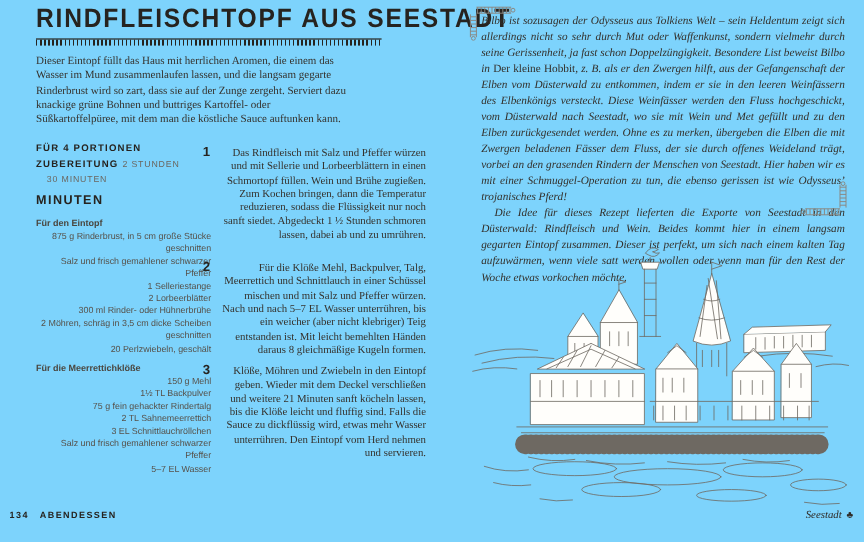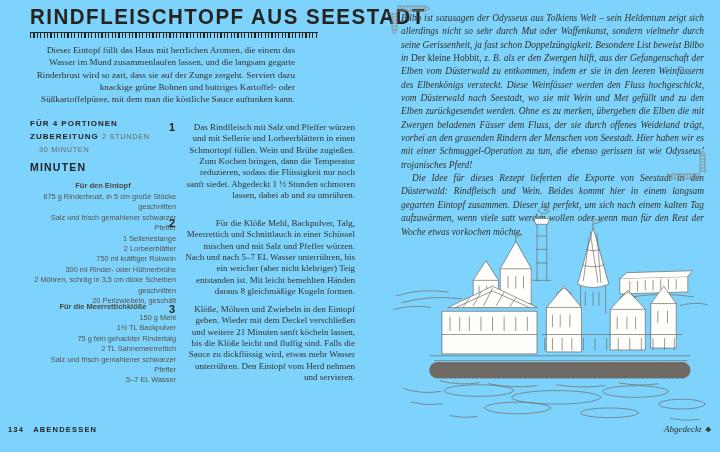--- a/index.html
+++ b/index.html
@@ -8,29 +8,29 @@
   [data-name]{box-sizing:border-box;}
   .abs{position:absolute;}
 
   
   .deco{font-family:"Liberation Sans",sans-serif;font-weight:700;color:#26231f;letter-spacing:1px;}
 
   .title{left:30px;top:3px;font-size:20.5px;letter-spacing:1.5px;transform:scaleY(1.08);transform-origin:left top;white-space:nowrap;}
   .dashband{left:30px;top:32px;width:288px;height:6px;
             background:repeating-linear-gradient(90deg,#26231f 0 1.2px,transparent 1.2px 3.4px);
             border-top:1px solid #26231f;}
-  .intro{left:30px;top:44px;width:265px;font-size:9.2px;line-height:12.3px;color:#35322d;text-align:right;}
+  .intro{left:30px;top:44px;width:265px;font-size:9.2px;line-height:12.3px;color:#35322d;}
 
   .meta{left:30px;top:117px;width:150px;font-size:8px;line-height:13px;}
   .meta .lite{font-family:"Liberation Sans",sans-serif;font-weight:400;color:#6b665f;font-size:7.3px;letter-spacing:.7px;}
   .meta .indent{padding-left:9px;}
 
   .zutaten{left:30px;top:161px;font-size:10.5px;letter-spacing:1.2px;}
 
-  .ing-group-head{font-family:"Liberation Sans",sans-serif;font-weight:700;font-size:7.5px;color:#4a463f;margin:0 0 2px 0;text-align:center;}
+  .ing-group-head{font-family:"Liberation Sans",sans-serif;font-weight:700;font-size:7.5px;color:#4a463f;margin:0 0 2px 0;}
   .ing-list{font-family:"Liberation Sans",sans-serif;font-size:7.4px;line-height:10.4px;color:#56514a;}
   .ing-list div{padding-left:9px;text-indent:-9px;text-align:right;}
   .grp1{left:30px;top:181px;width:146px;}
   .grp2{left:30px;top:302px;width:146px;}
 
   .step-num{position:absolute;left:169px;font-size:11px;letter-spacing:0;}
   .step-txt{position:absolute;left:184px;width:171px;font-size:9px;line-height:11.35px;color:#35322d;text-align:right;}
 
   .footer-left{left:8px;top:425px;font-size:7.5px;letter-spacing:1.2px;}
   .footer-left .sec{margin-left:9px;}
@@ -70,34 +70,34 @@
 
   <div class="abs deco zutaten" data-name="ingredients-heading">MINUTEN</div>
 
   <div class="abs grp1" data-name="ingredient-group-eintopf">
     <div class="ing-group-head" data-name="ingredient-group-heading">Für den Eintopf</div>
     <div class="ing-list" data-name="ingredient-list">
       <div data-name="ingredient-item">875 g Rinderbrust, in 5 cm große Stücke geschnitten</div>
       <div data-name="ingredient-item">Salz und frisch gemahlener schwarzer Pfeffer</div>
       <div data-name="ingredient-item">1 Selleriestange</div>
       <div data-name="ingredient-item">2 Lorbeerblätter</div>
-      <div data-name="ingredient-item">750 ml kräftiger Rotwein</div>
       <div data-name="ingredient-item">300 ml Rinder- oder Hühnerbrühe</div>
       <div data-name="ingredient-item">2 Möhren, schräg in 3,5 cm dicke Scheiben geschnitten</div>
       <div data-name="ingredient-item">20 Perlzwiebeln, geschält</div>
     </div>
   </div>
 
   <div class="abs grp2" data-name="ingredient-group-kloesse">
     <div class="ing-group-head" data-name="ingredient-group-heading">Für die Meerrettichklöße</div>
     <div class="ing-list" data-name="ingredient-list">
       <div data-name="ingredient-item">150 g Mehl</div>
       <div data-name="ingredient-item">1½ TL Backpulver</div>
       <div data-name="ingredient-item">75 g fein gehackter Rindertalg</div>
       <div data-name="ingredient-item">2 TL Sahnemeerrettich</div>
+      <div data-name="ingredient-item">3 EL Schnittlauchröllchen</div>
       <div data-name="ingredient-item">Salz und frisch gemahlener schwarzer Pfeffer</div>
       <div data-name="ingredient-item">5–7 EL Wasser</div>
     </div>
   </div>
 
   <div class="deco step-num" style="top:121px;" data-name="step-number-1">1</div>
   <div class="step-txt" style="top:122px;" data-name="step-text-1">Das Rindfleisch mit Salz und Pfeffer würzen und mit Sellerie und Lorbeerblättern in einen Schmortopf füllen. Wein und Brühe zugießen. Zum Kochen bringen, dann die Temperatur reduzieren, sodass die Flüssigkeit nur noch sanft siedet. Abgedeckt 1 ½ Stunden schmoren lassen, dabei ab und zu umrühren.</div>
 
   <div class="deco step-num" style="top:217px;" data-name="step-number-2">2</div>
   <div class="step-txt" style="top:218px;" data-name="step-text-2">Für die Klöße Mehl, Backpulver, Talg, Meerrettich und Schnittlauch in einer Schüssel mischen und mit Salz und Pfeffer würzen. Nach und nach 5–7 EL Wasser unterrühren, bis ein weicher (aber nicht klebriger) Teig entstanden ist. Mit leicht bemehlten Händen daraus 8 gleichmäßige Kugeln formen.</div>
@@ -192,16 +192,16 @@
       <ellipse cx="170" cy="215" rx="46" ry="7"></ellipse>
       <ellipse cx="252" cy="209" rx="34" ry="6"></ellipse>
       <ellipse cx="130" cy="226" rx="34" ry="6"></ellipse>
       <ellipse cx="225" cy="231" rx="30" ry="5"></ellipse>
       <ellipse cx="300" cy="222" rx="24" ry="5"></ellipse>
       <path d="M12 206 q18 6 38 3 M20 220 q15 4 32 2 M288 237 q15 3 30 1 M60 234 q14 3 28 1"></path>
     </g>
   </svg>
 
   <div class="abs footer-right" data-name="page-footer-right">
-    <span data-name="chapter-location-label">Abgedeckt</span><span class="leaf" data-name="leaf-icon">♣</span>
+    <span data-name="chapter-location-label">Seestadt</span><span class="leaf" data-name="leaf-icon">♣</span>
   </div>
 
 </div>
 
 </body></html>

